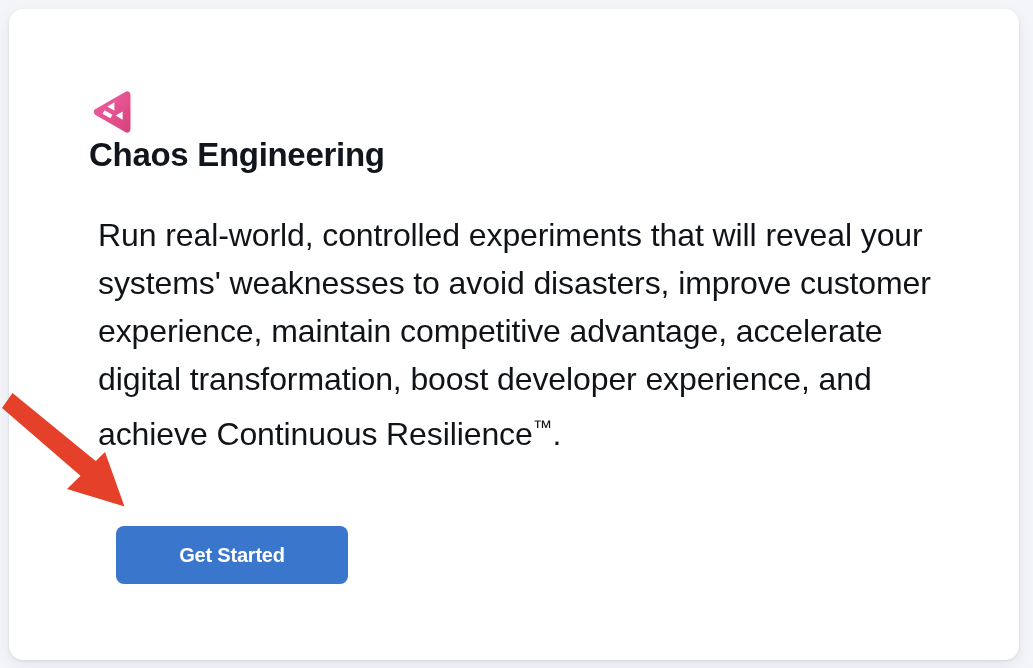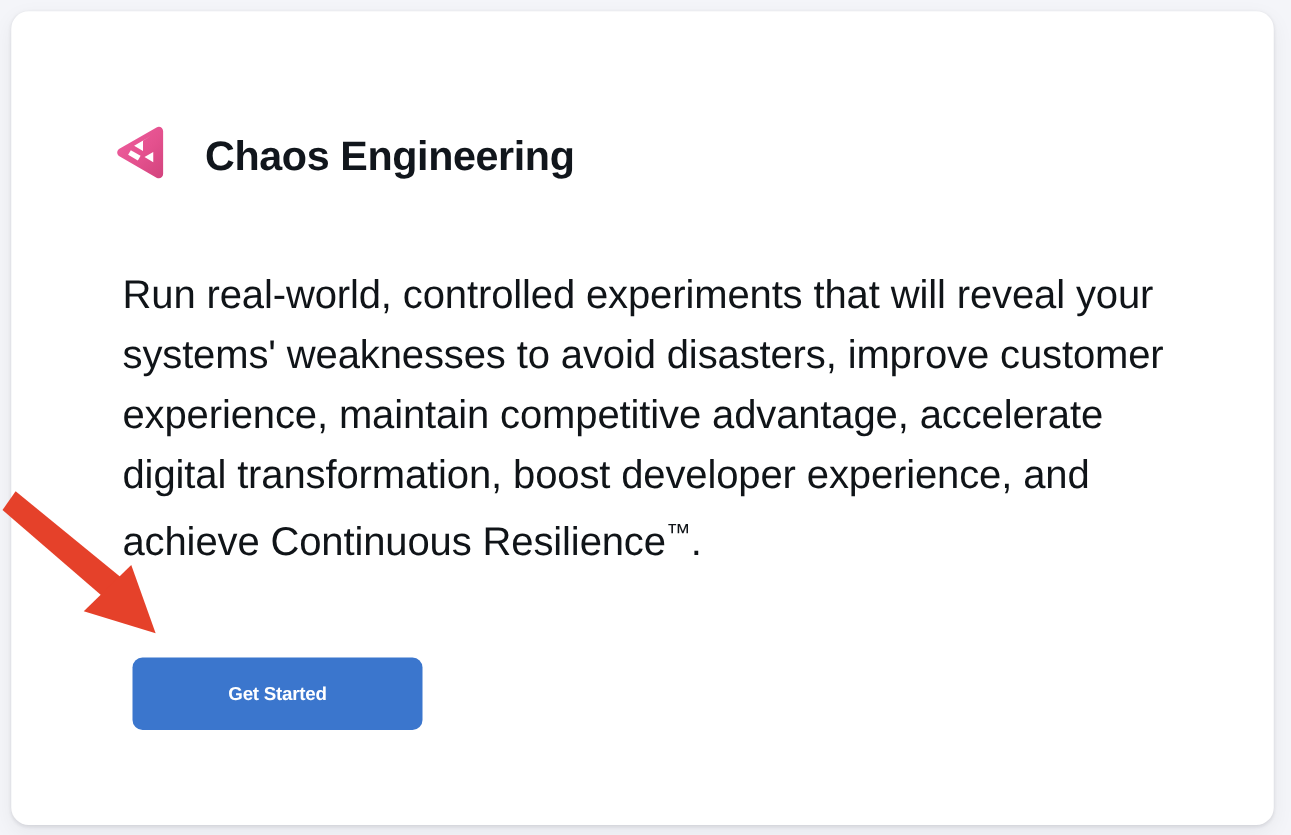--- a/index.html
+++ b/index.html
@@ -36,22 +36,23 @@
                 0 6px 18px rgba(16, 22, 26, 0.06);
     overflow: hidden;
   }
 
   
   .card-header {
     position: absolute;
     left: 80px;
     top: 80px;
     display: flex;
-    align-items: flex-end;
+    align-items: flex-start;
     height: 56px;
+    flex-direction: column;
   }
 
   .brand-logo {
     width: 46px;
     height: 46px;
     display: block;
     flex: 0 0 auto;
     margin-right: 29px;
   }
 
@@ -80,30 +81,30 @@
 
   .card-body .tm {
     font-size: 0.62em;
     vertical-align: 0.55em;
     letter-spacing: 0;
   }
 
   
   .cta-button {
     position: absolute;
-    left: 97px;
+    left: 107px;
     top: 517px;
     width: 232px;
     height: 58px;
     background: #3b76cd;
     color: #ffffff;
     border: none;
     border-radius: 8px;
     font-family: "Liberation Sans", sans-serif;
-    font-size: 15px;
+    font-size: 20px;
     font-weight: bold;
     letter-spacing: -0.2px;
     cursor: pointer;
     padding: 0;
     display: flex;
     align-items: center;
     justify-content: center;
   }
 
   

